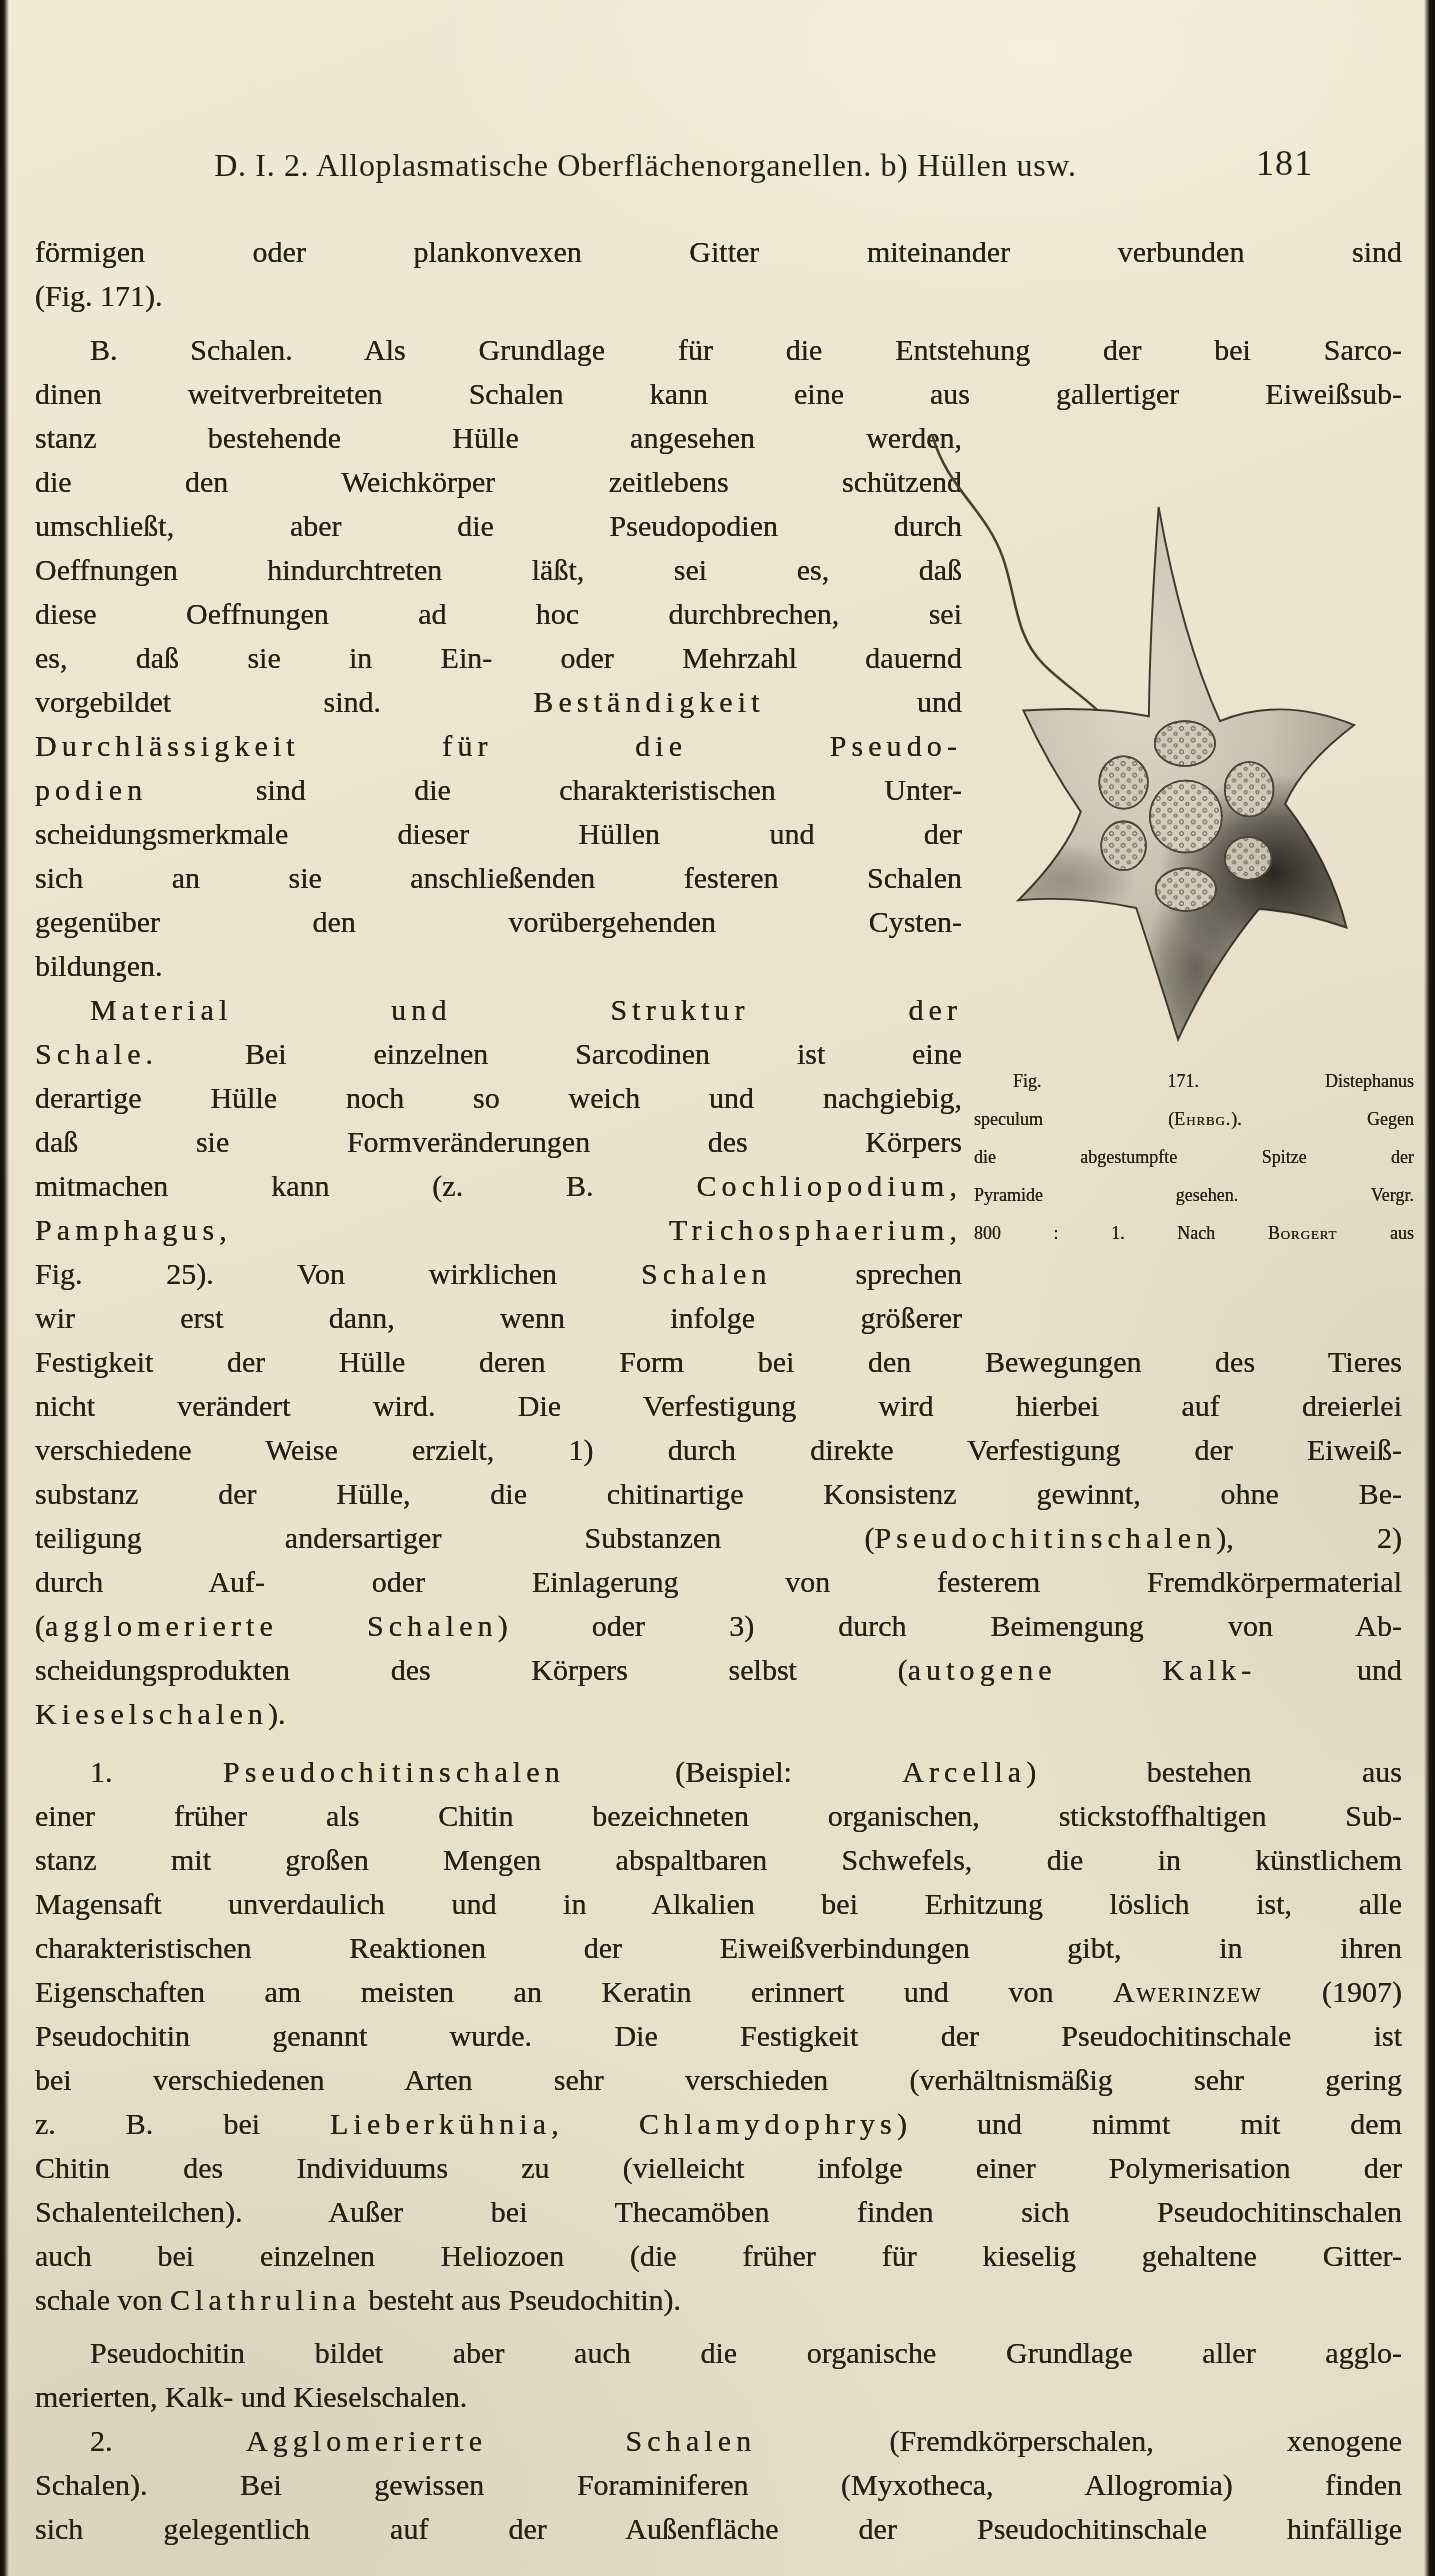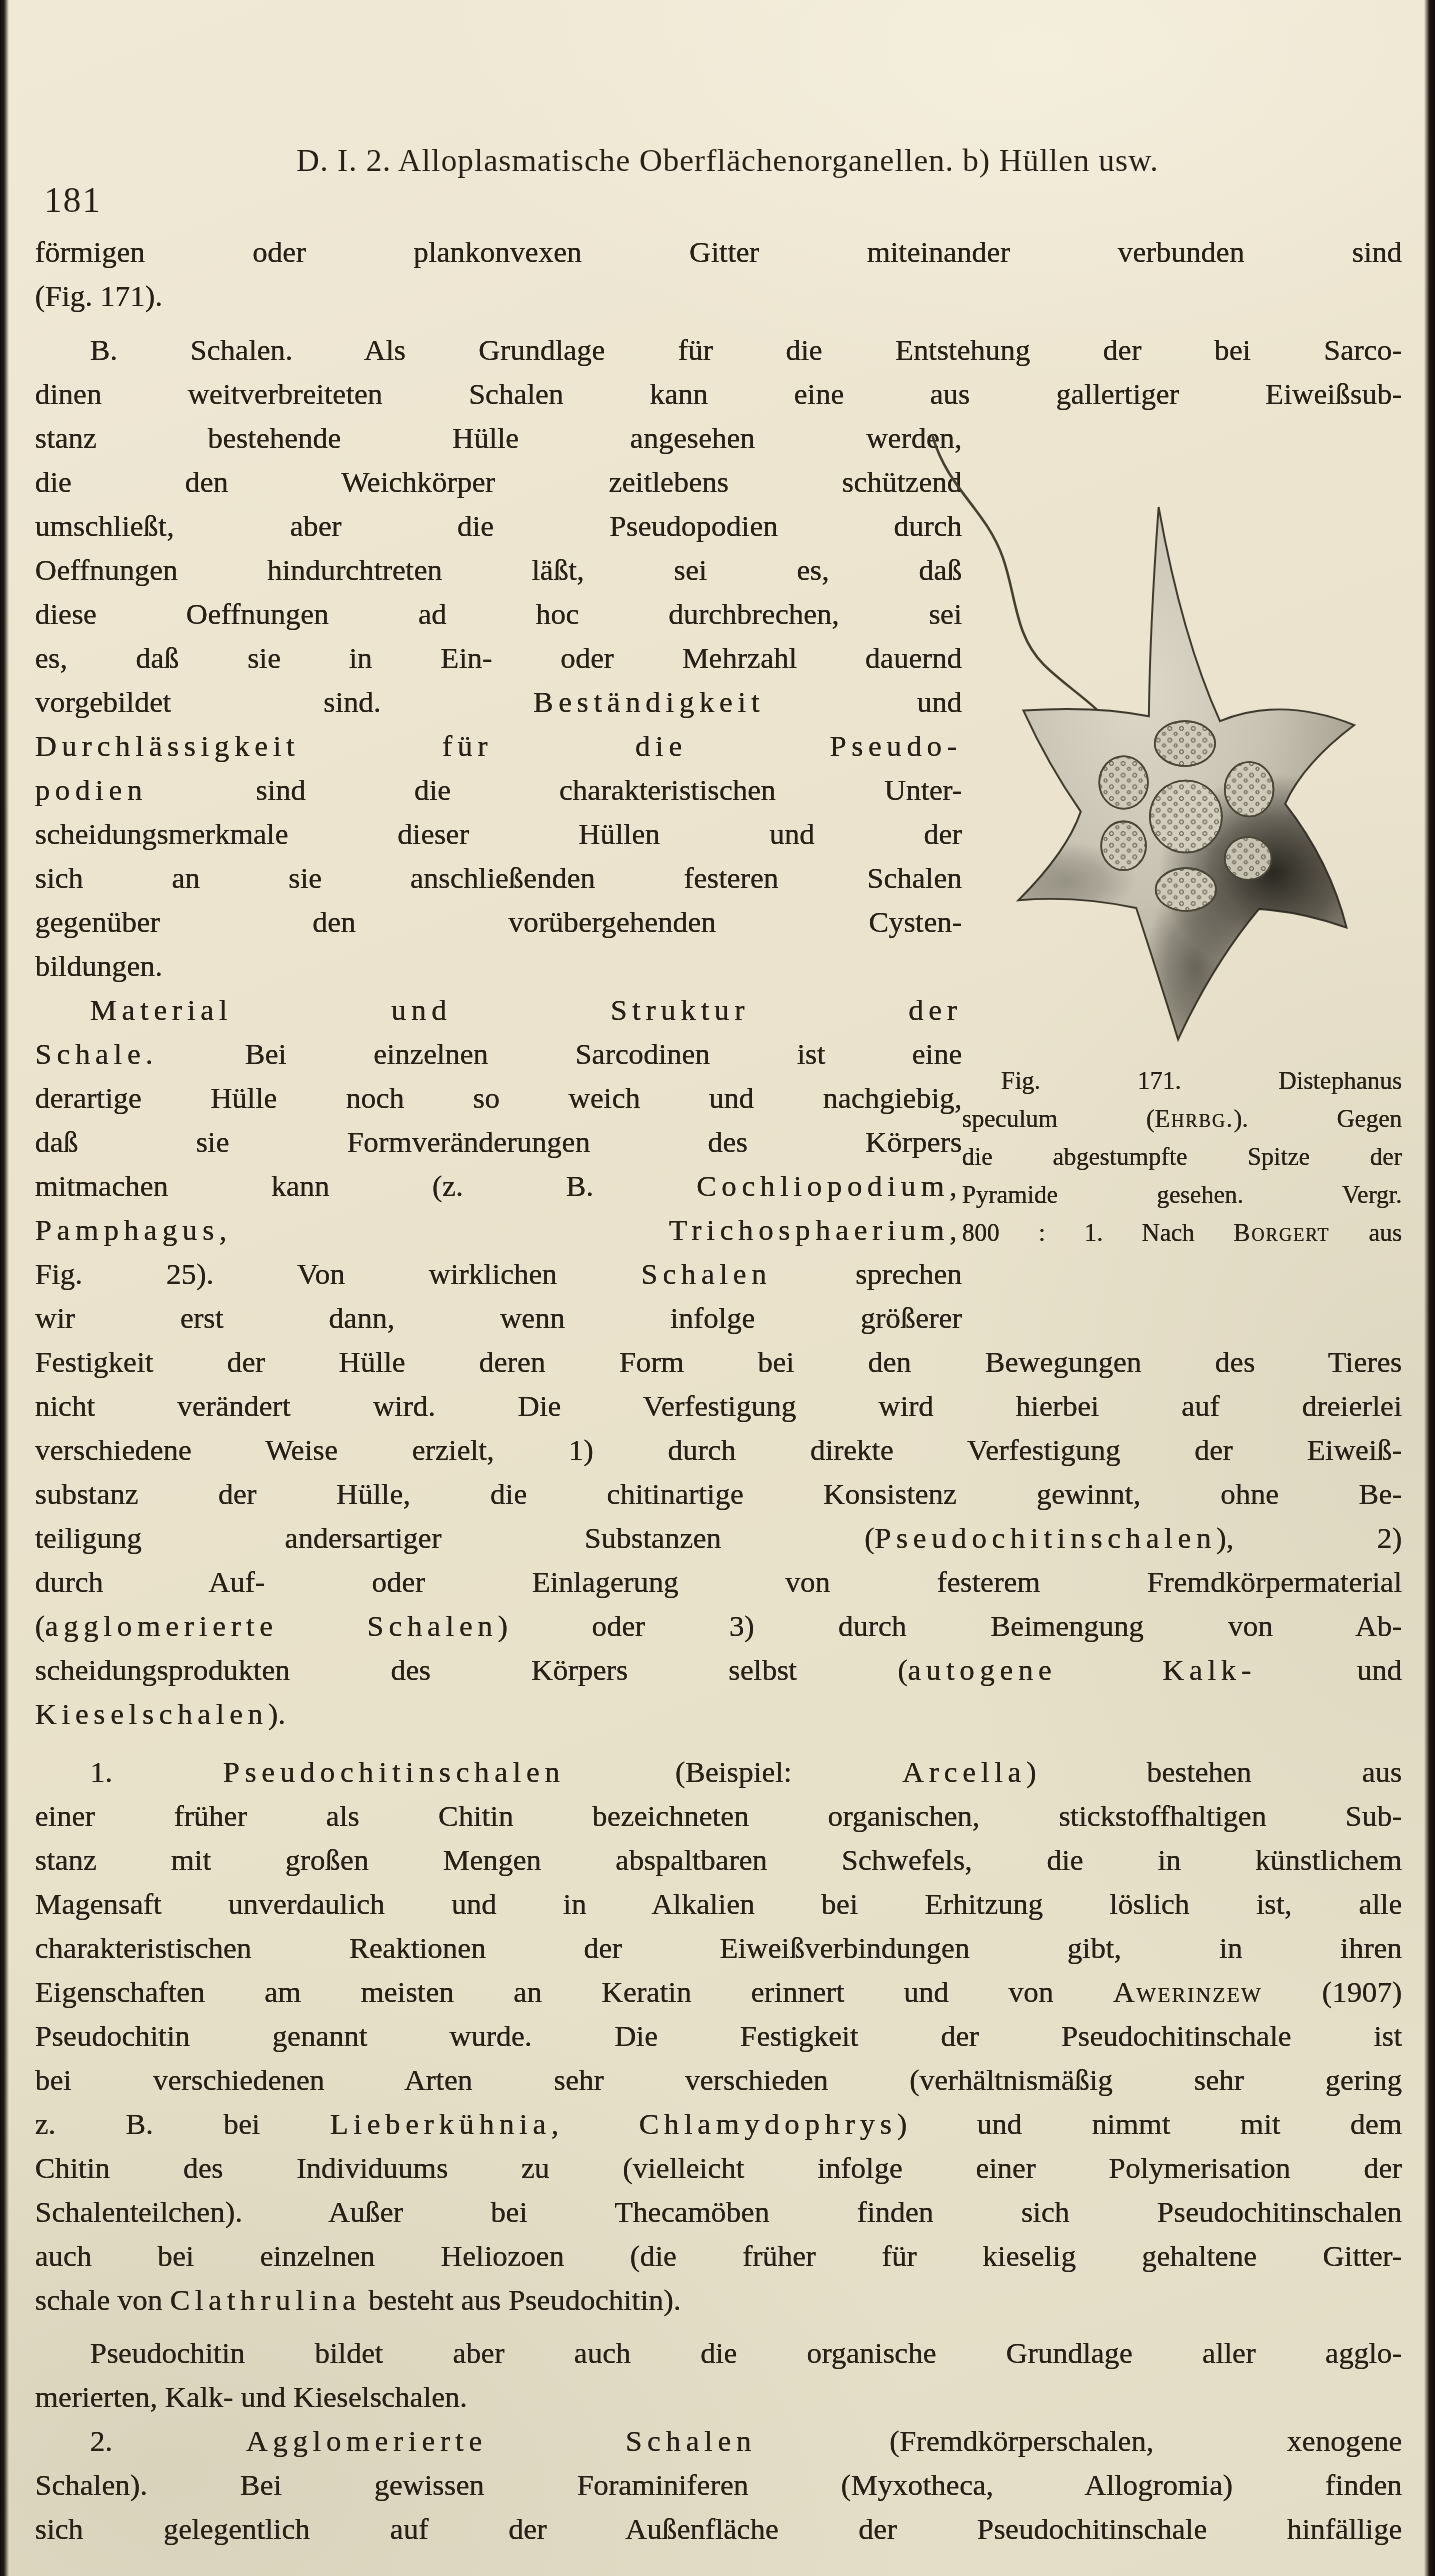--- a/index.html
+++ b/index.html
@@ -11,40 +11,40 @@
       radial-gradient(ellipse 876px 487px at 72% 2%, rgba(255,252,240,.35), transparent 70%),
       radial-gradient(ellipse 1071px 779px at 12% 96%, rgba(110,100,78,.10), transparent 70%),
       radial-gradient(ellipse 681px 876px at 98% 55%, rgba(130,125,108,.10), transparent 75%),
       linear-gradient(160deg,#f0e9d6 0%,#ebe3cd 38%,#e8e1ca 68%,#e3dcc6 100%);
   }
   .page{position:absolute;inset:0;}
   .scan-edge-left{position:absolute;left:0;top:0;bottom:0;width:8.8px;
     background:linear-gradient(to right,#0f0d09 0%,#241f16 45%,rgba(36,31,22,0) 100%);}
   .scan-edge-right{position:absolute;right:0;top:0;bottom:0;width:10.7px;
     background:linear-gradient(to left,#0d0b08 0%,#1d1910 50%,rgba(29,25,16,0) 100%);}
-  .header{position:absolute;top:142px;left:44px;width:1367px;display:flex;align-items:flex-start;flex-direction:column;}
+  .header{position:absolute;top:142px;left:35px;width:1367px;display:flex;align-items:flex-end;}
   .header-title{margin:0 auto;font-size:32px;letter-spacing:.02em;white-space:nowrap;}
   .page-number{width:146px;text-align:left;font-size:36px;letter-spacing:.03em;}
   .content{position:absolute;left:35px;top:230px;width:1367px;}
   .text-block{font-size:30px;line-height:44px;text-shadow:0 0 0.4px currentColor;}
   .line{height:44px;text-align:justify;text-align-last:justify;text-justify:inter-word;white-space:nowrap0;}
   .line.left{text-align-last:left;}
   .line.indent{text-indent:55px;}
   .line.sb-sm{margin-top:9.7px;}
   .line.sb-md{margin-top:14px;}
   .seg-n{}
   .seg-b{font-weight:normal;}
   .seg-sp{letter-spacing:.17em;}
   .seg-sc{font-variant-caps:small-caps;letter-spacing:.05em;}
   .mid{display:flex;}
   .col-left{width:927px;}
   .col-right{width:440px;position:relative;min-height:920px;}
   .figure-art{position:absolute;left:-41px;top:17.5px;}
-  .figure-caption{position:absolute;left:0;top:646px;width:440px;
-    font-size:25px;line-height:38px;text-shadow:0 0 0.3px currentColor;}
+  .figure-caption{position:absolute;left:12px;top:646px;width:440px;
+    font-size:18px;line-height:38px;text-shadow:0 0 0.3px currentColor;}
   .figure-caption .line{height:38px;}
   .figure-caption .line.indent{text-indent:39px;}
 </style>
 </head>
 <body>
 
 <div class="page">
   <div class="scan-edge-left"></div>
   <div class="scan-edge-right"></div>
 

